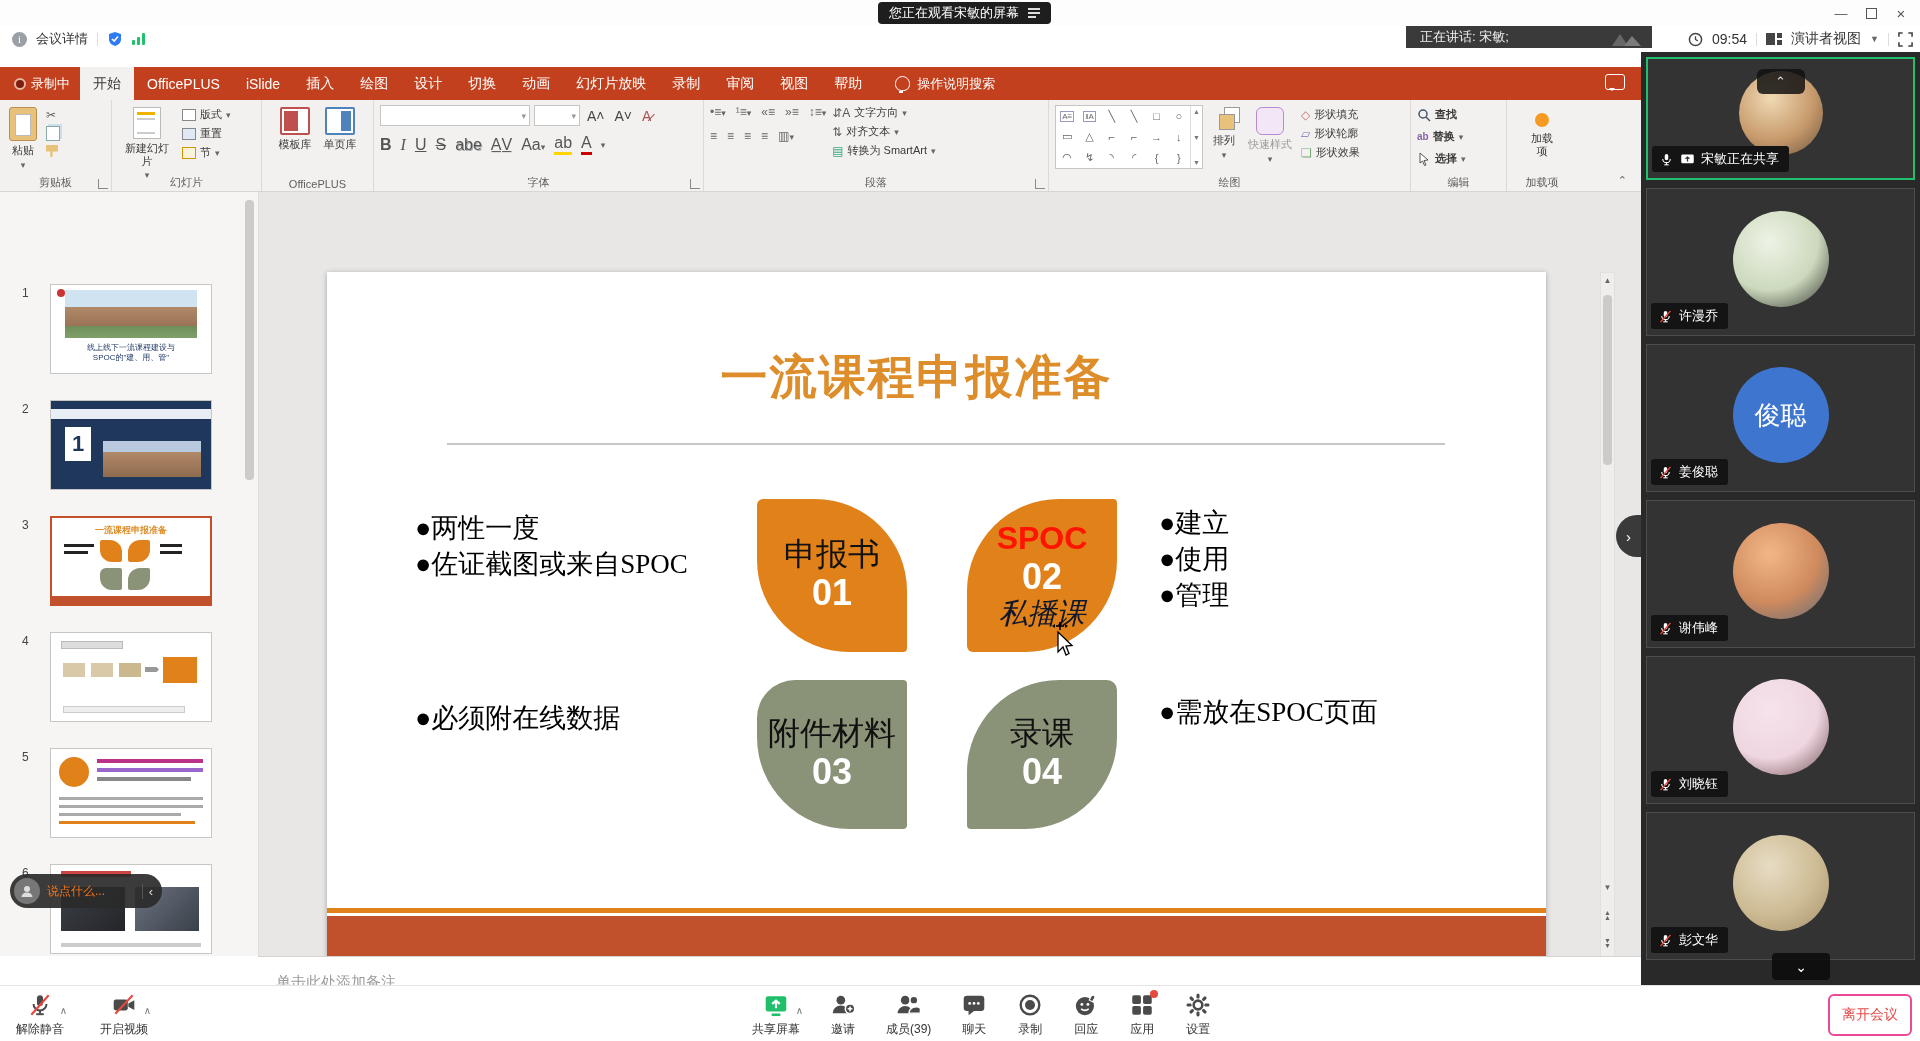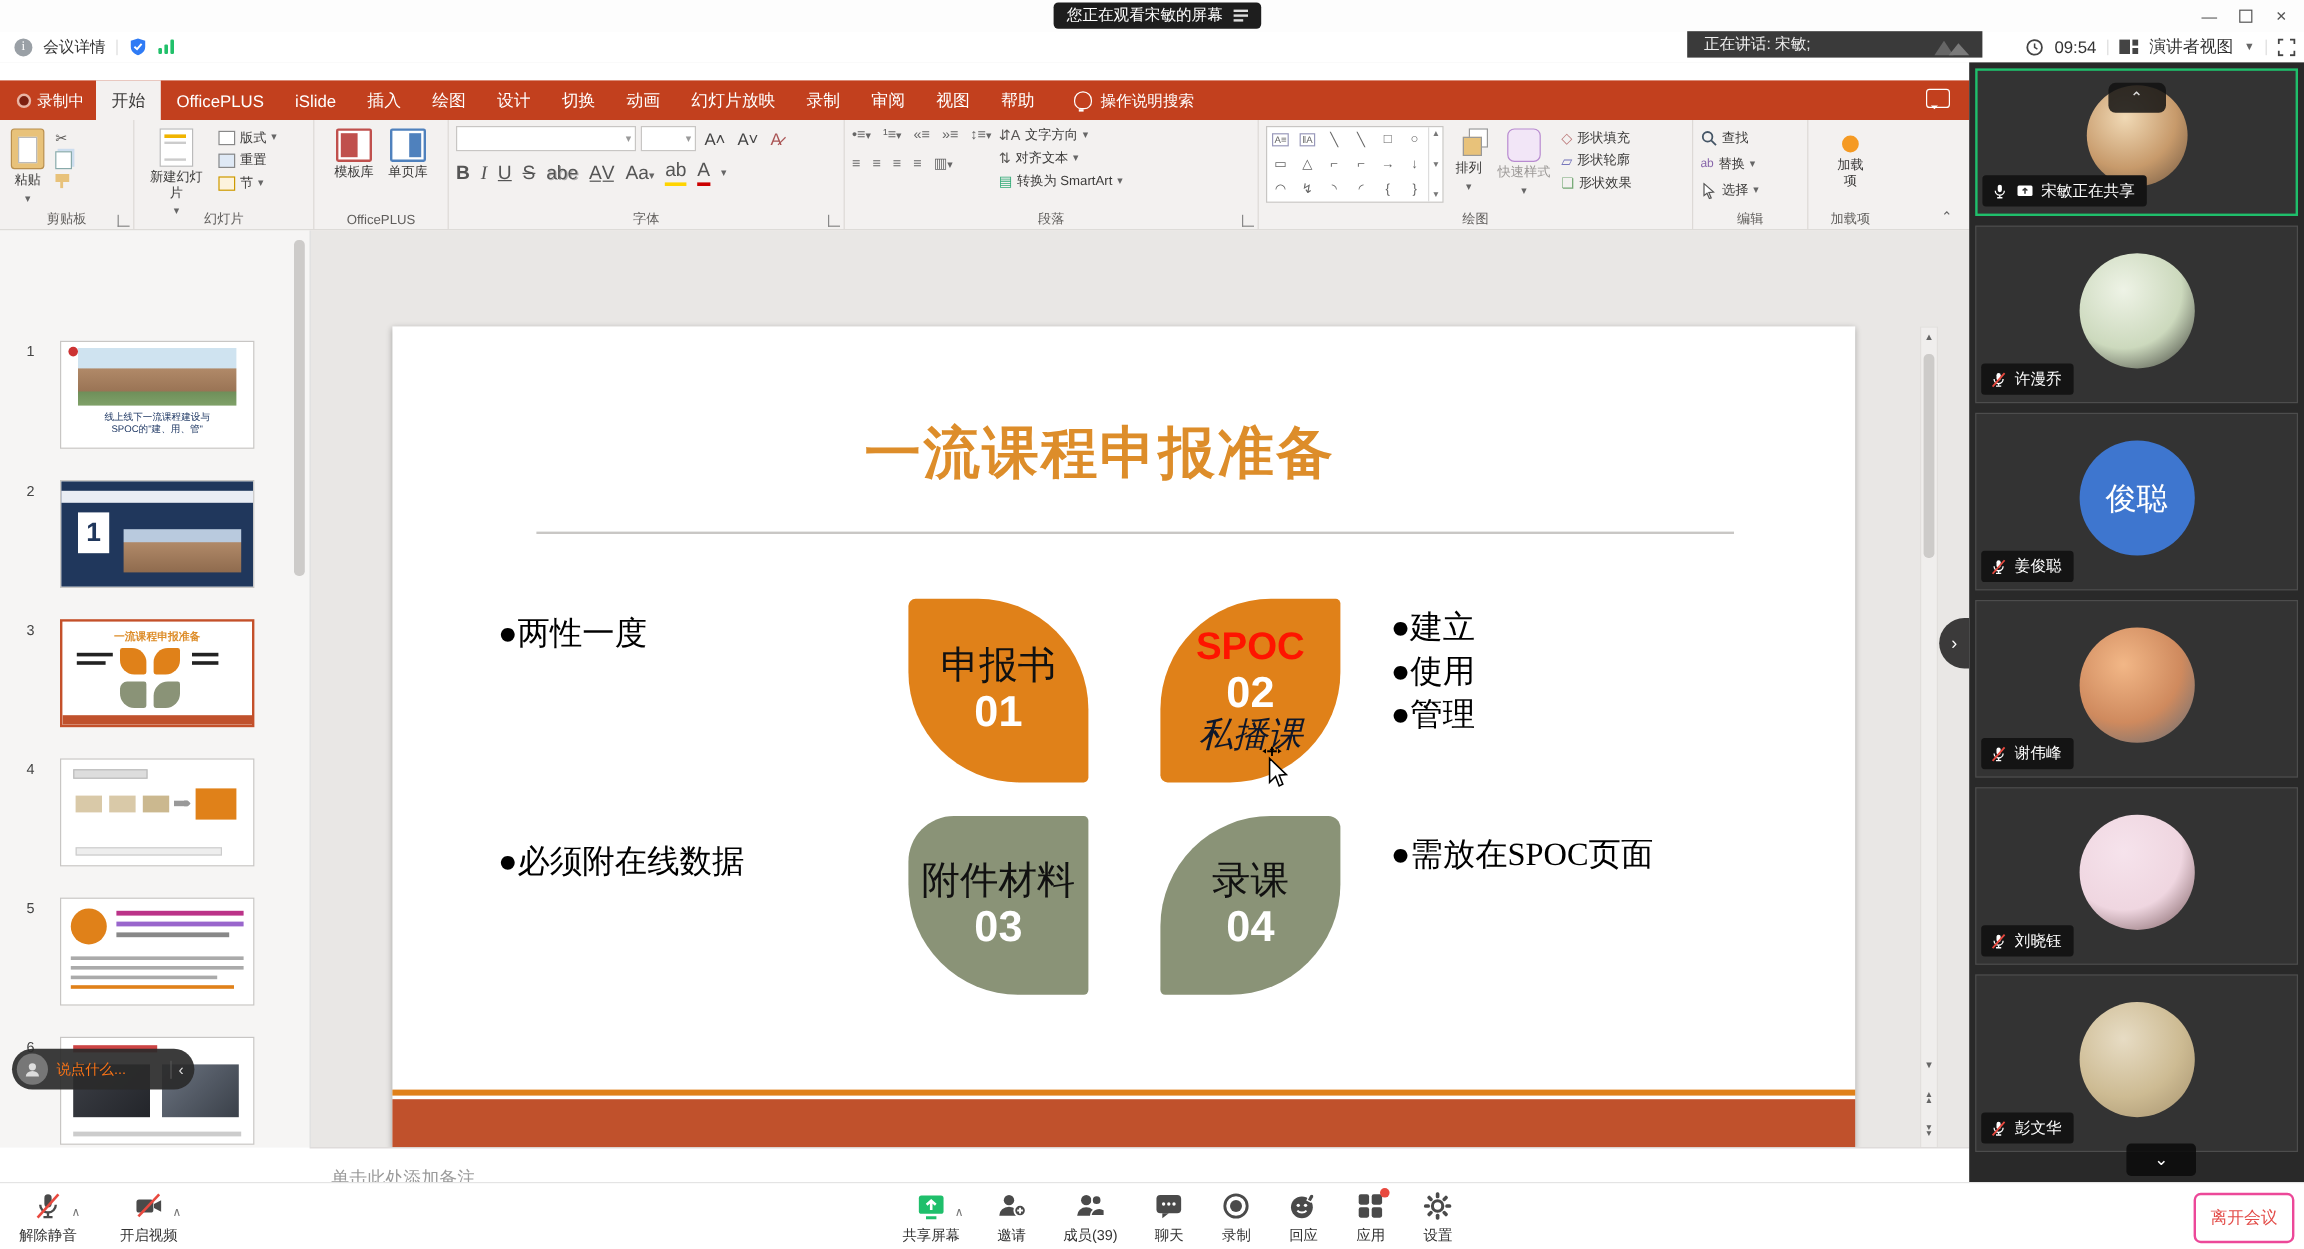--- a/index.html
+++ b/index.html
@@ -416,21 +416,21 @@
             </span>
           <span class="smallitem">
               <span class="mini" style="color:#7a7;">❏</span>
               <span>形状效果</span>
             </span>
         </div>
         <span class="glabel">绘图</span>
       </div>
 
       <div class="rgroup" style="width:96px;">
-        <div class="smallrow" style="gap:7px;padding-top:2px;">
+        <div class="smallrow" style="gap:7px;padding-top:2px;font-weight:bold;">
           <span class="smallitem">
             <svg class="edit-ic" viewBox="0 0 14 14">
                 <circle cx="6" cy="6" r="4" fill="none" stroke="#456" stroke-width="1.5"></circle>
                 <line x1="9" y1="9" x2="13" y2="13" stroke="#456" stroke-width="1.5"></line>
               </svg>
             <span>查找</span>
             </span>
           <span class="smallitem">
             <span class="mini" style="color:#86a;font-size:10px;">ab<br></span>
               <span>替换</span>
@@ -514,20 +514,21 @@
           <div class="abs" style="left:10px;bottom:6px;right:10px;height:4px;background:#ccc;"></div>
         </div>
       </div>
     <div class="abs" id="thumb-scroll"></div>
 
     <div class="abs" id="slide">
       <div class="abs" id="slide-title" style="color: rgb(221, 141, 42);">一流课程申报准备</div>
       <div class="abs" id="slide-divider"></div>
       <div class="abs bullet-col" style="left:88px;top:238px;" id="b-tl">
           <div>●两性一度</div>
+          <div>●佐证截图或来自SPOC</div>
         </div>
       <div class="abs bullet-col" style="left:88px;top:428px;" id="b-bl">
           <div>●必须附在线数据</div>
         </div>
       <div class="abs bullet-col" style="left:832px;top:233px;" id="b-tr">
           <div>●建立</div>
           <div>●使用</div>
           <div>●管理</div>
         </div>
       <div class="abs bullet-col" style="left:832px;top:422px;" id="b-br">

